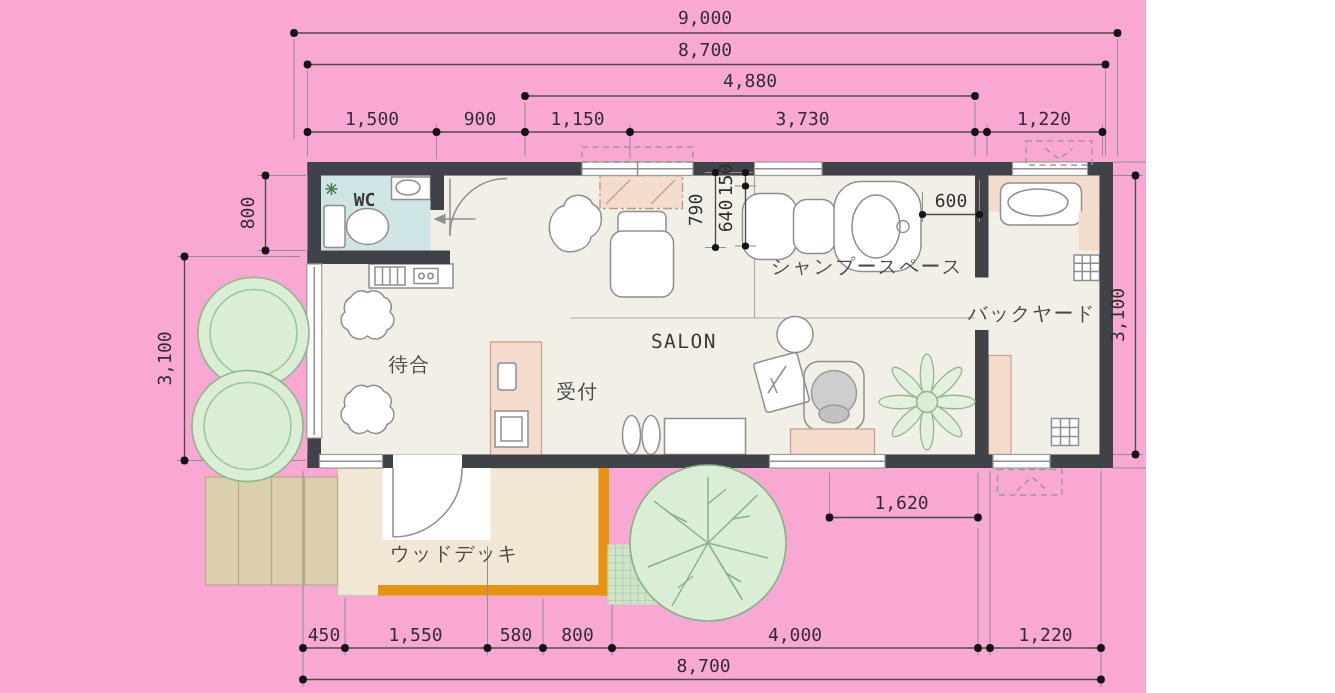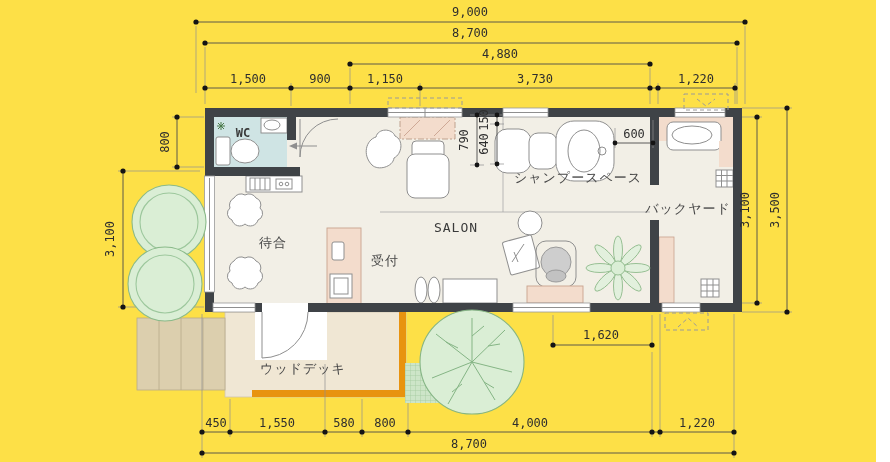--- a/index.html
+++ b/index.html
@@ -1,16 +1,16 @@
 <!DOCTYPE html>
 <html><head>
 <meta charset="utf-8">
 <style>
   html,body{margin:0;padding:0;background:#fff;}
-  .stage{position:relative;width:876px;height:462px;background:#fde047;overflow:hidden;
+  .stage{position:relative;width:764px;height:462px;background:#f9a8d4;overflow:hidden;
          font-family:"Liberation Sans",sans-serif;}
   svg text{user-select:none;}
   .dt{font-family:"DejaVu Sans Mono",monospace;font-size:12px;fill:#2e2e2e;}
   .am{text-anchor:middle;}
   .rl{font-family:"Liberation Sans",sans-serif;font-size:13px;fill:#474747;letter-spacing:1px;}
   .rlm{font-family:"DejaVu Sans Mono",monospace;font-size:13px;fill:#3a3a3a;letter-spacing:1px;}
   .wcm{font-family:"DejaVu Sans Mono",monospace;font-size:12px;font-weight:bold;fill:#3a3a3a;}
   .dim{stroke:#4a4a4a;stroke-width:0.9;}
   .wit{stroke:#909090;stroke-width:0.7;}
   .dot{fill:#141414;}

